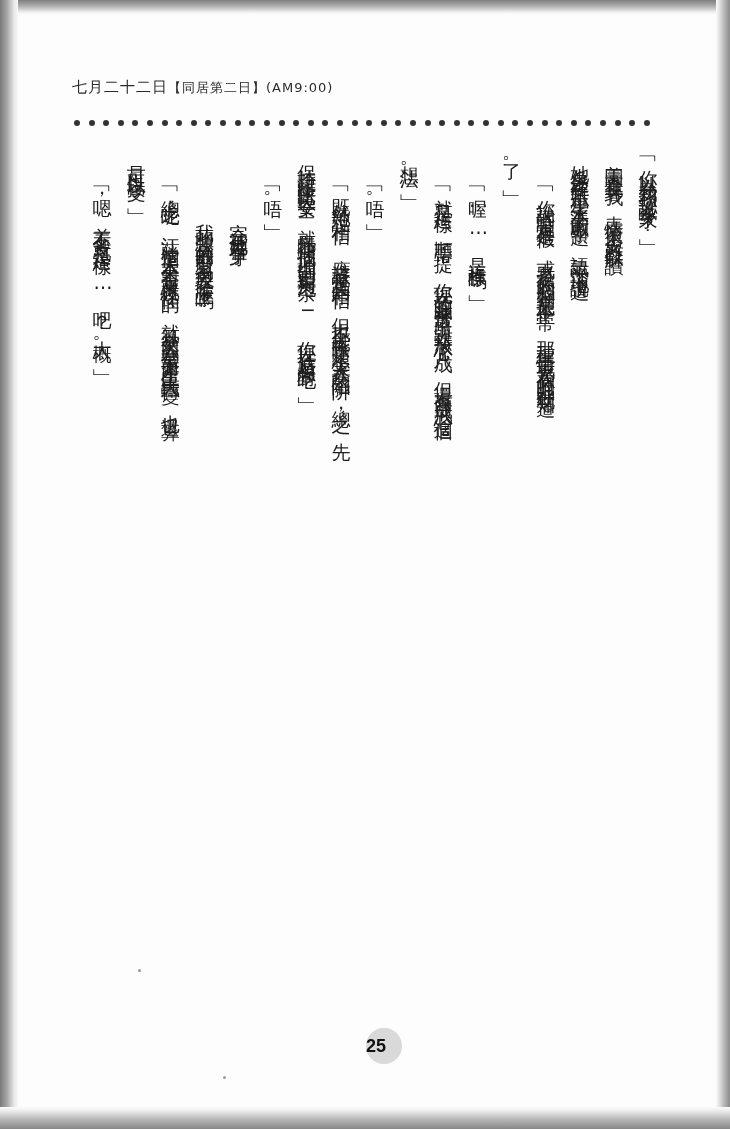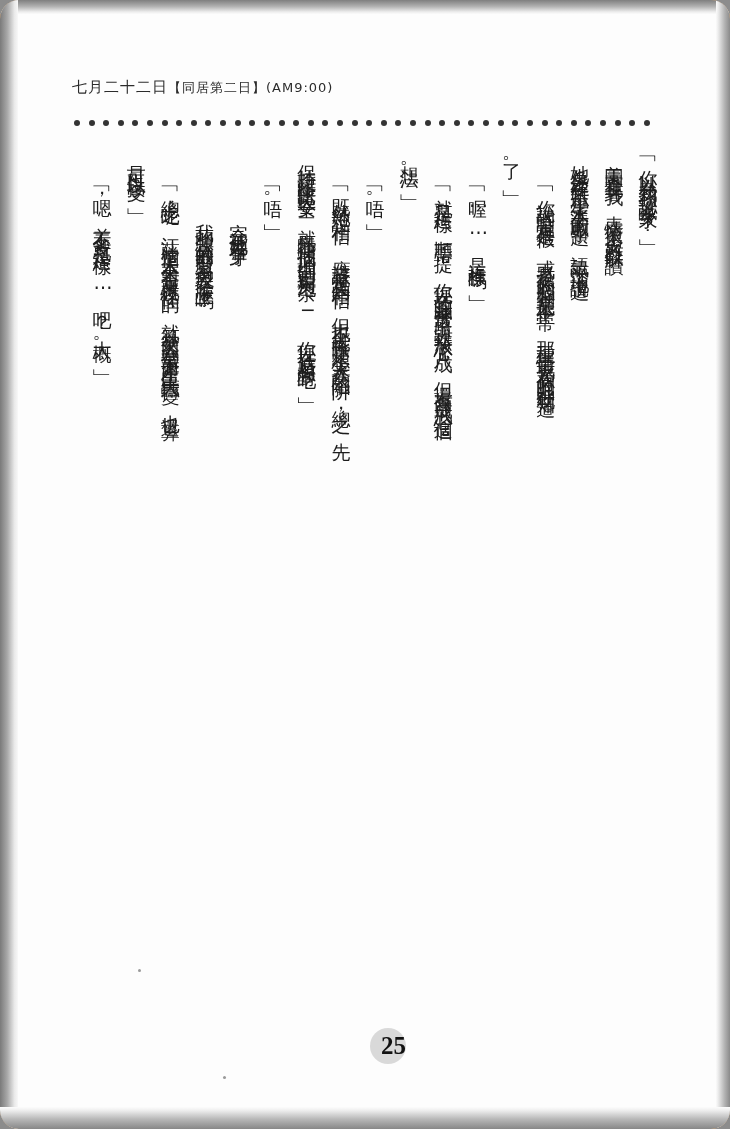--- a/index.html
+++ b/index.html
@@ -7,21 +7,20 @@
     padding: 0;
     background: #8c8c8c;
   }
   #page {
     position: relative;
     width: 730px;
     height: 1129px;
     background: #fdba74;
     overflow: hidden;
     font-family: "DejaVu Sans", sans-serif;
-    border-radius: 19px;
   }
   
   .edge-left {
     position: absolute;
     left: 0; top: 0;
     width: 18px; height: 1129px;
     background: linear-gradient(to right, #7a7a7a 0%, #a8a8a8 40%, #e9e9e9 80%, #f8f8f8 100%);
   }
   .edge-right {
     position: absolute;
@@ -108,23 +107,23 @@
   }
   .vcol.indent1 { padding-top: 30px; }
   .vcol.indent2 { padding-top: 58px; }
 
   
   .page-no {
     position: absolute;
     left: 366px;
     top: 1028px;
     width: 40px;
-    text-align: right;
-    font-family: Liberation Serif, serif;
-    font-size: 25px;
+    text-align: left;
+    font-family: Liberation Sans, sans-serif;
+    font-size: 18px;
     color: #1d1d1d;
     font-weight: bold;
   }
   .page-no .circle {
     display: inline-block;
     width: 36px; height: 36px;
     line-height: 36px;
     border-radius: 50%;
     background: #d9d9d9;
     color: #111;

